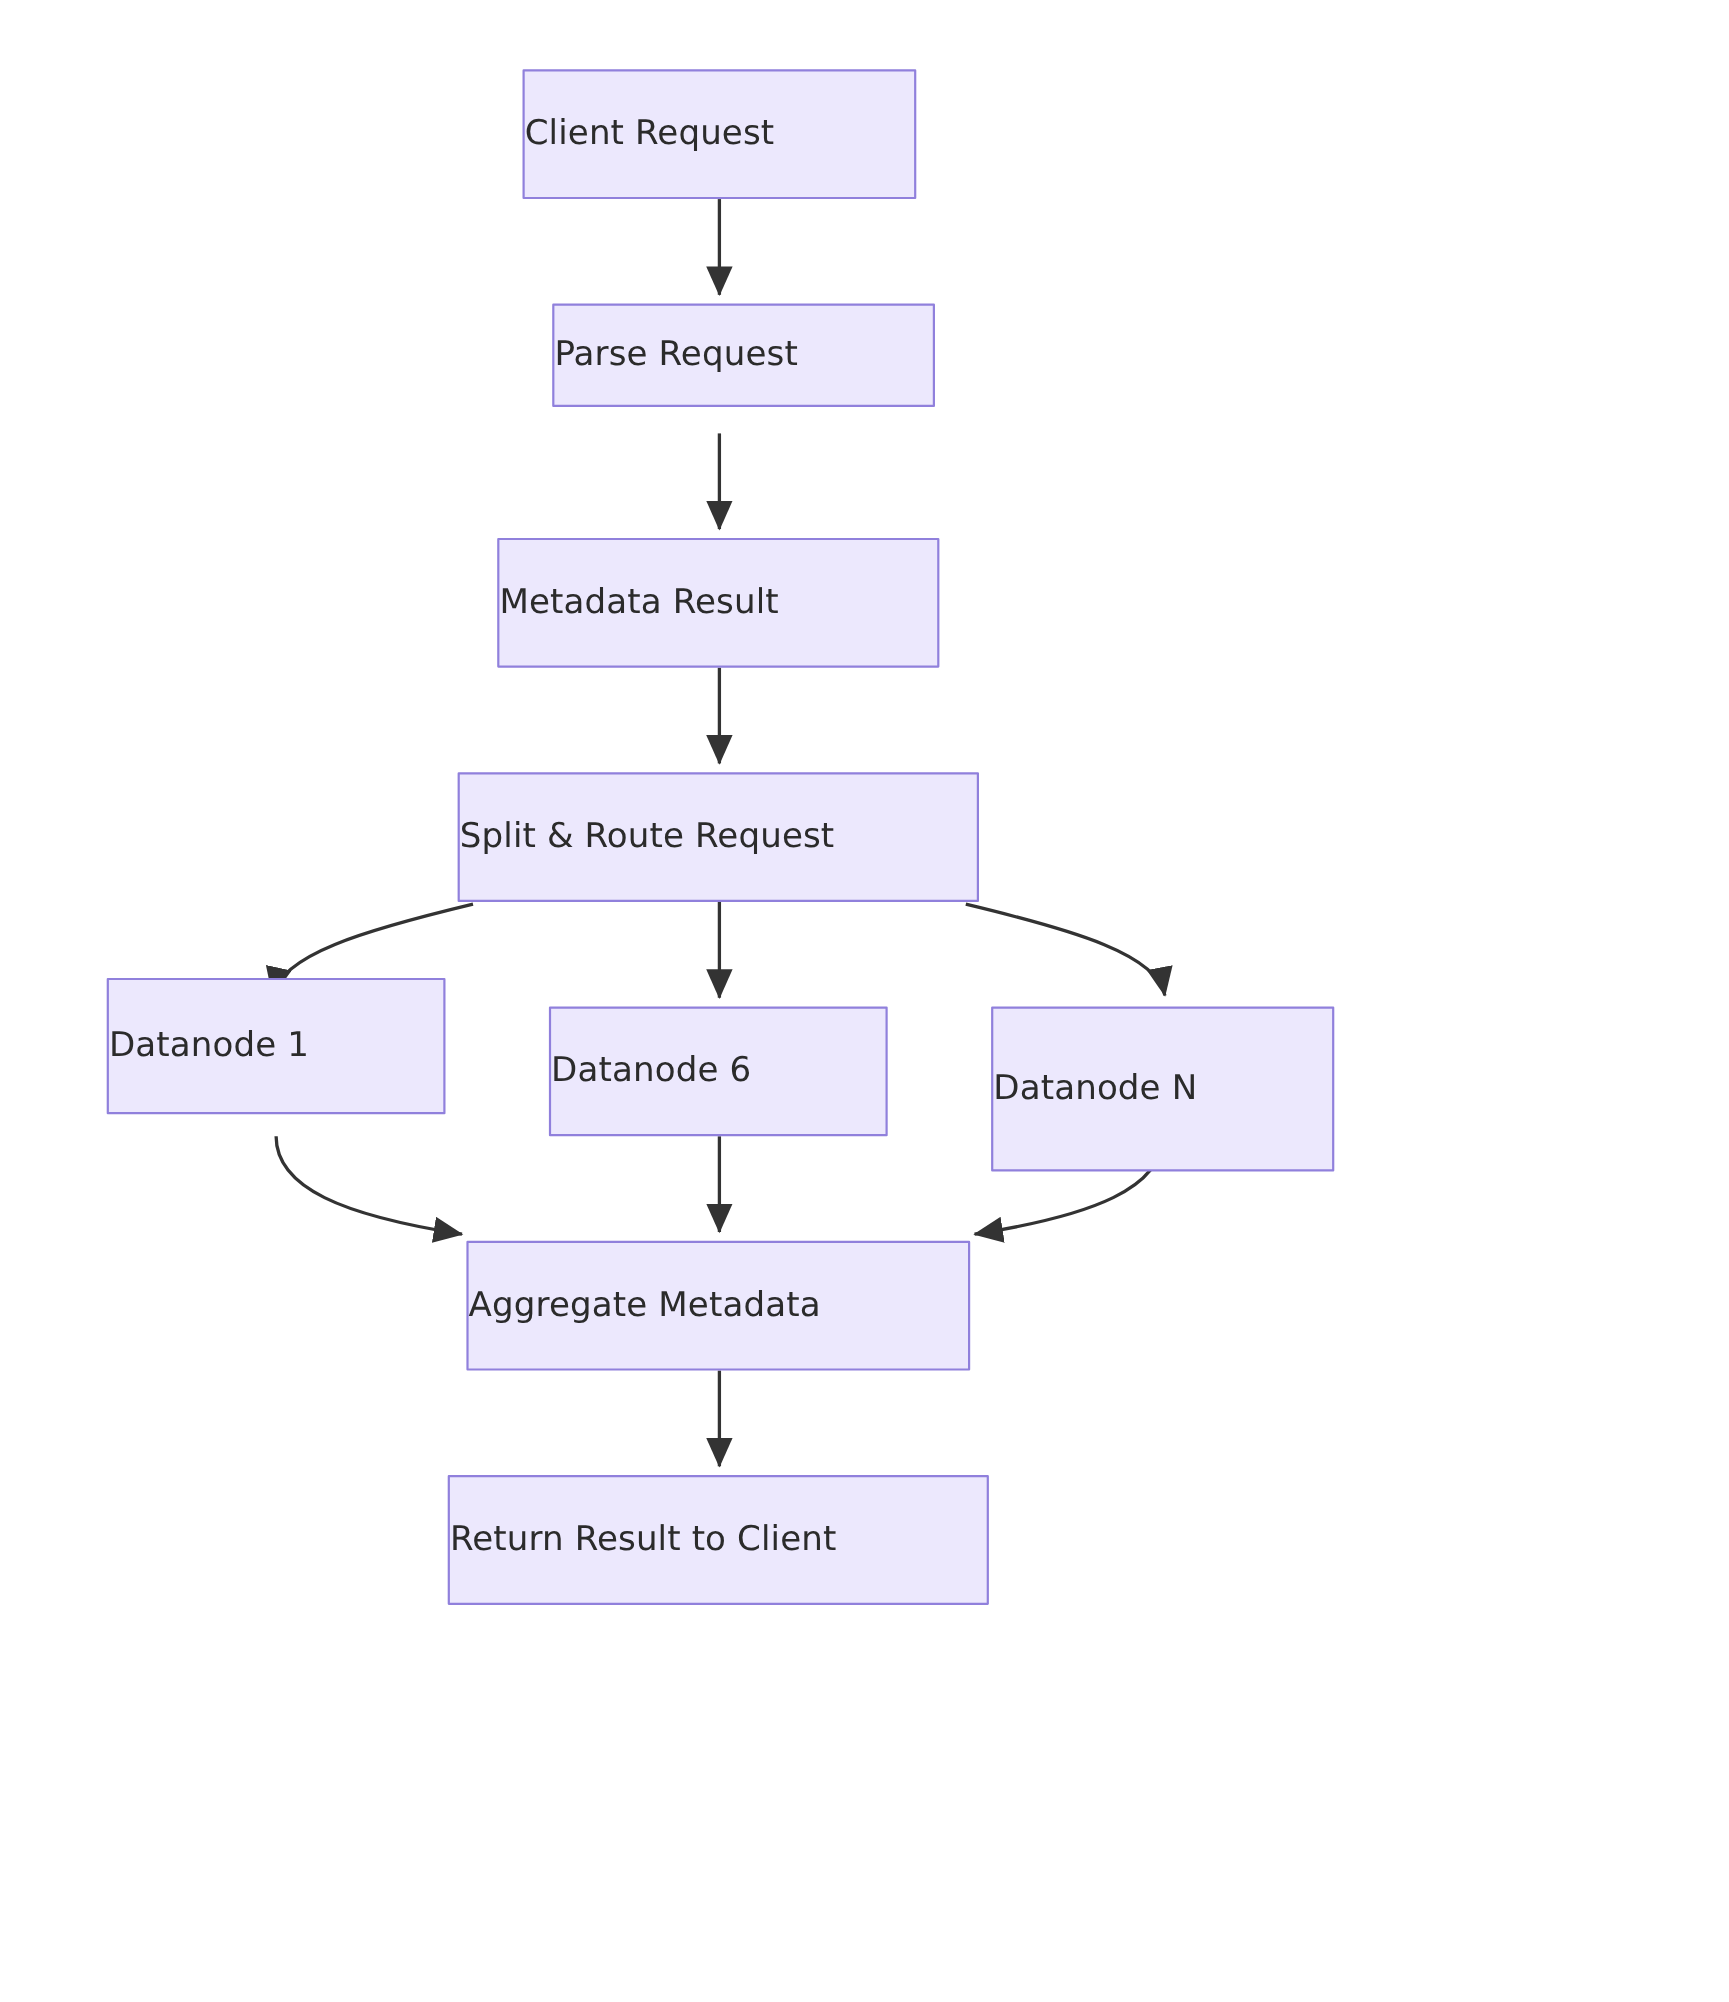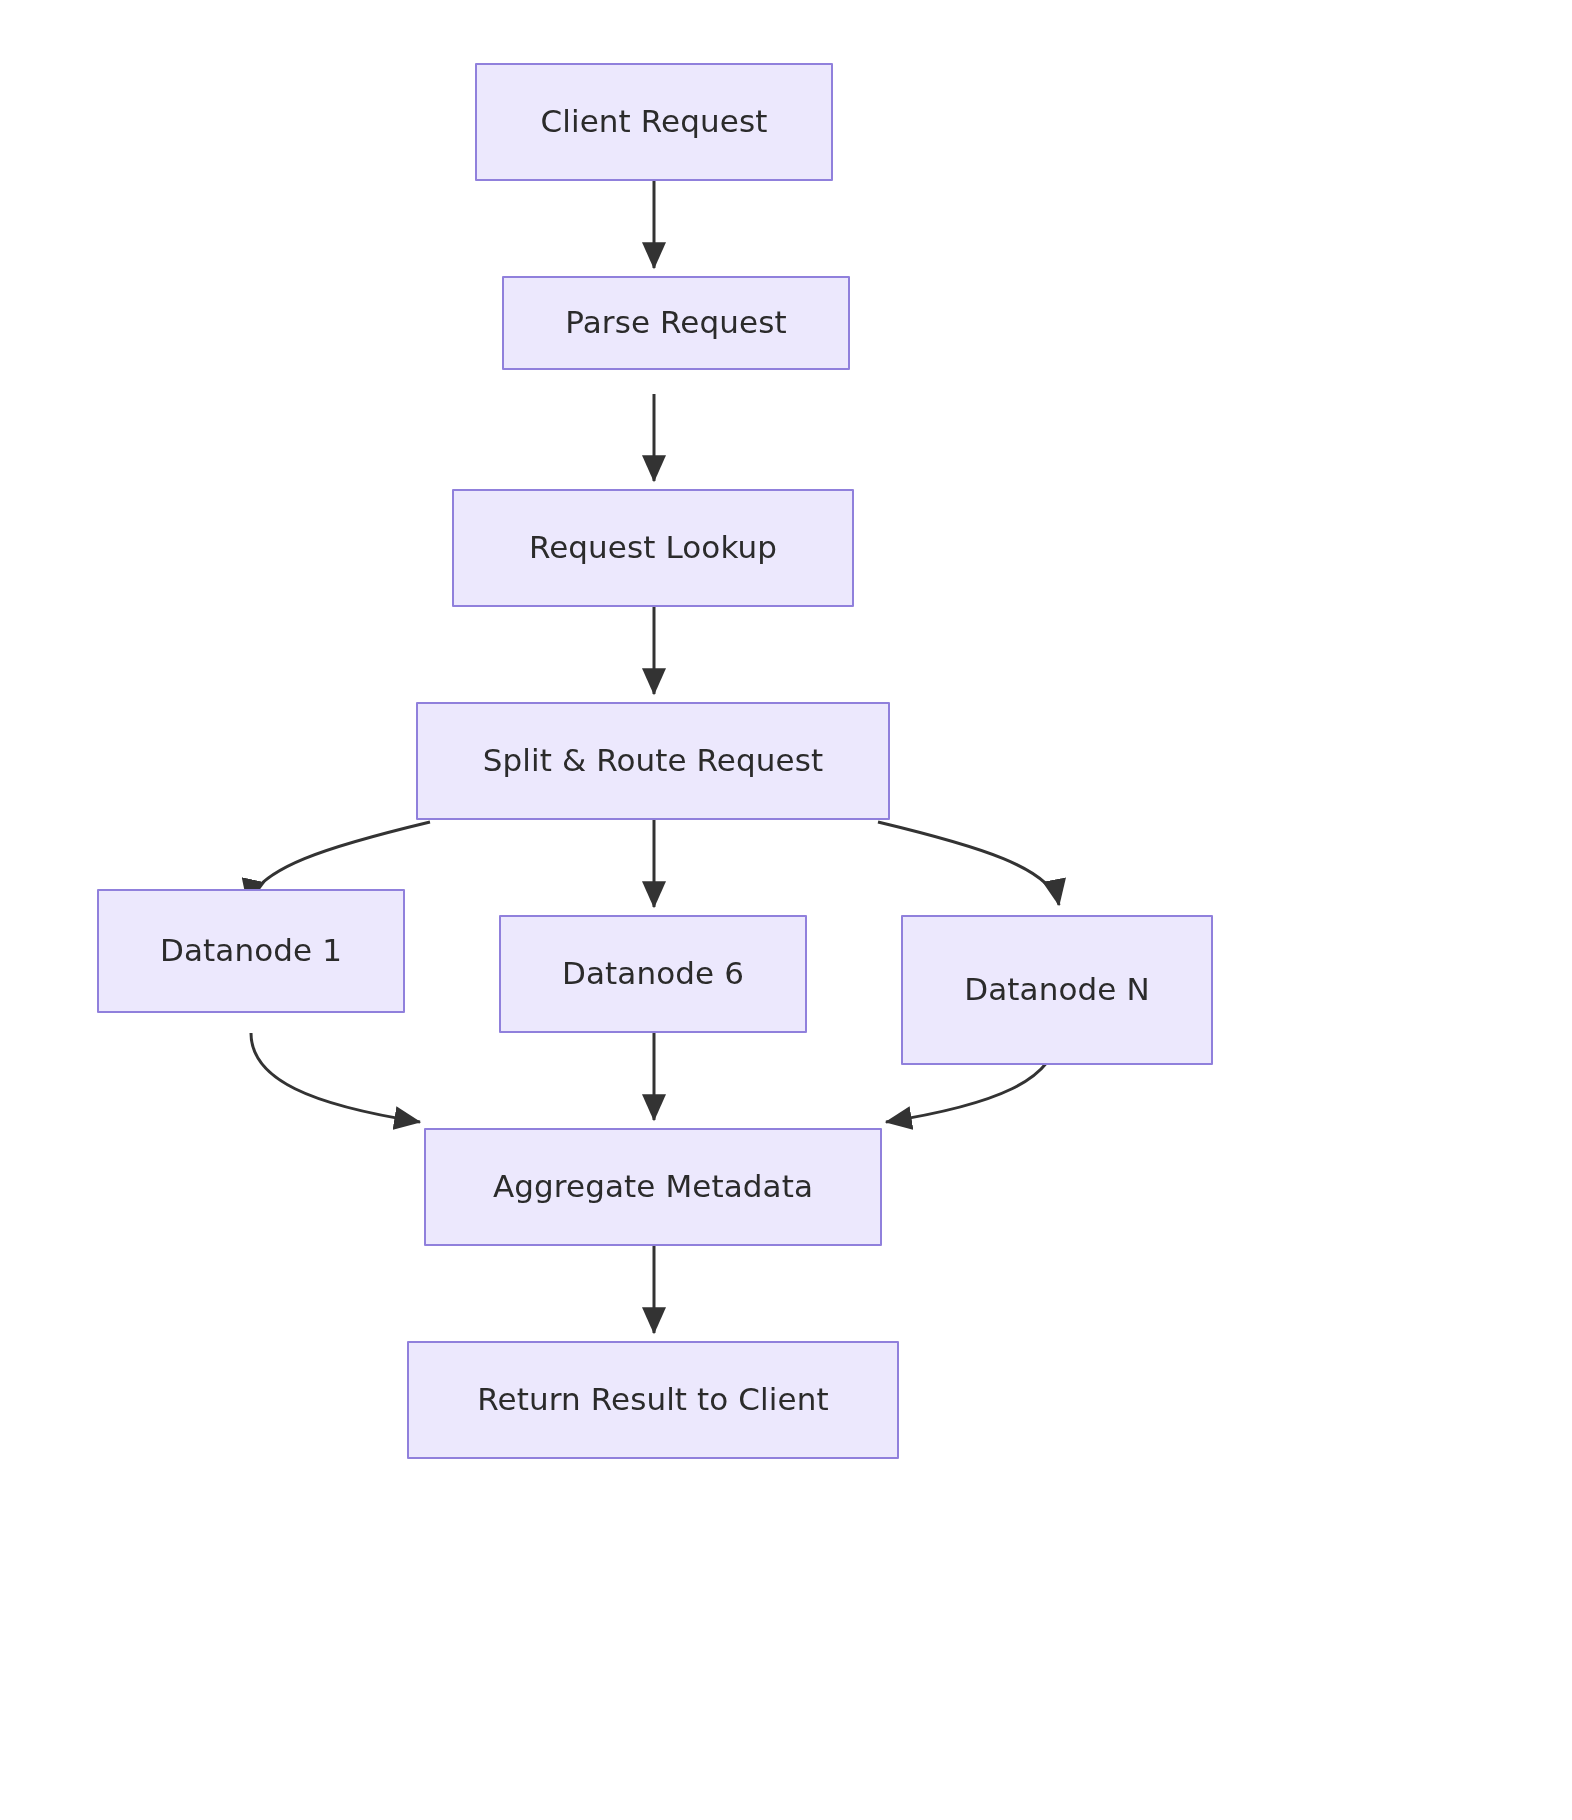--- a/index.html
+++ b/index.html
@@ -26,21 +26,21 @@
     pointer-events: none;
   }
   .node {
     position: absolute;
     box-sizing: border-box;
     background: #ECE8FD;
     border: 2px solid #9080DC;
     border-radius: 1px;
     display: flex;
     align-items: center;
-    justify-content: center;
+    justify-content: flex-start;
     color: #2b2b2b;
     font-size: 31px;
     font-weight: 400;
     letter-spacing: 0.1px;
     line-height: 1.2;
     white-space: nowrap;
   }
   .node-label {
     display: block;
     pointer-events: none;
@@ -81,21 +81,21 @@
 
   <div class="node" style="left:475px; top:63px; width:358px; height:118px;">
     <span class="node-label">Client Request</span>
   </div>
 
   <div class="node" style="left:480px; top:276px; width:348px; height:94px;margin-left:22px;">
     <span class="node-label">Parse Request</span>
   </div>
 
   <div class="node" style="left:452px; top:489px; width:402px; height:118px;">
-    <span class="node-label">Request Lookup</span>
+    <span class="node-label">Metadata Result</span>
   </div>
 
   <div class="node" style="left:416px; top:702px; width:474px; height:118px;">
     <span class="node-label">Split &amp; Route Request</span>
   </div>
 
   <div class="node" style="left:97px; top:889px; width:308px; height:124px;">
     <span class="node-label">Datanode 1</span>
   </div>
 

